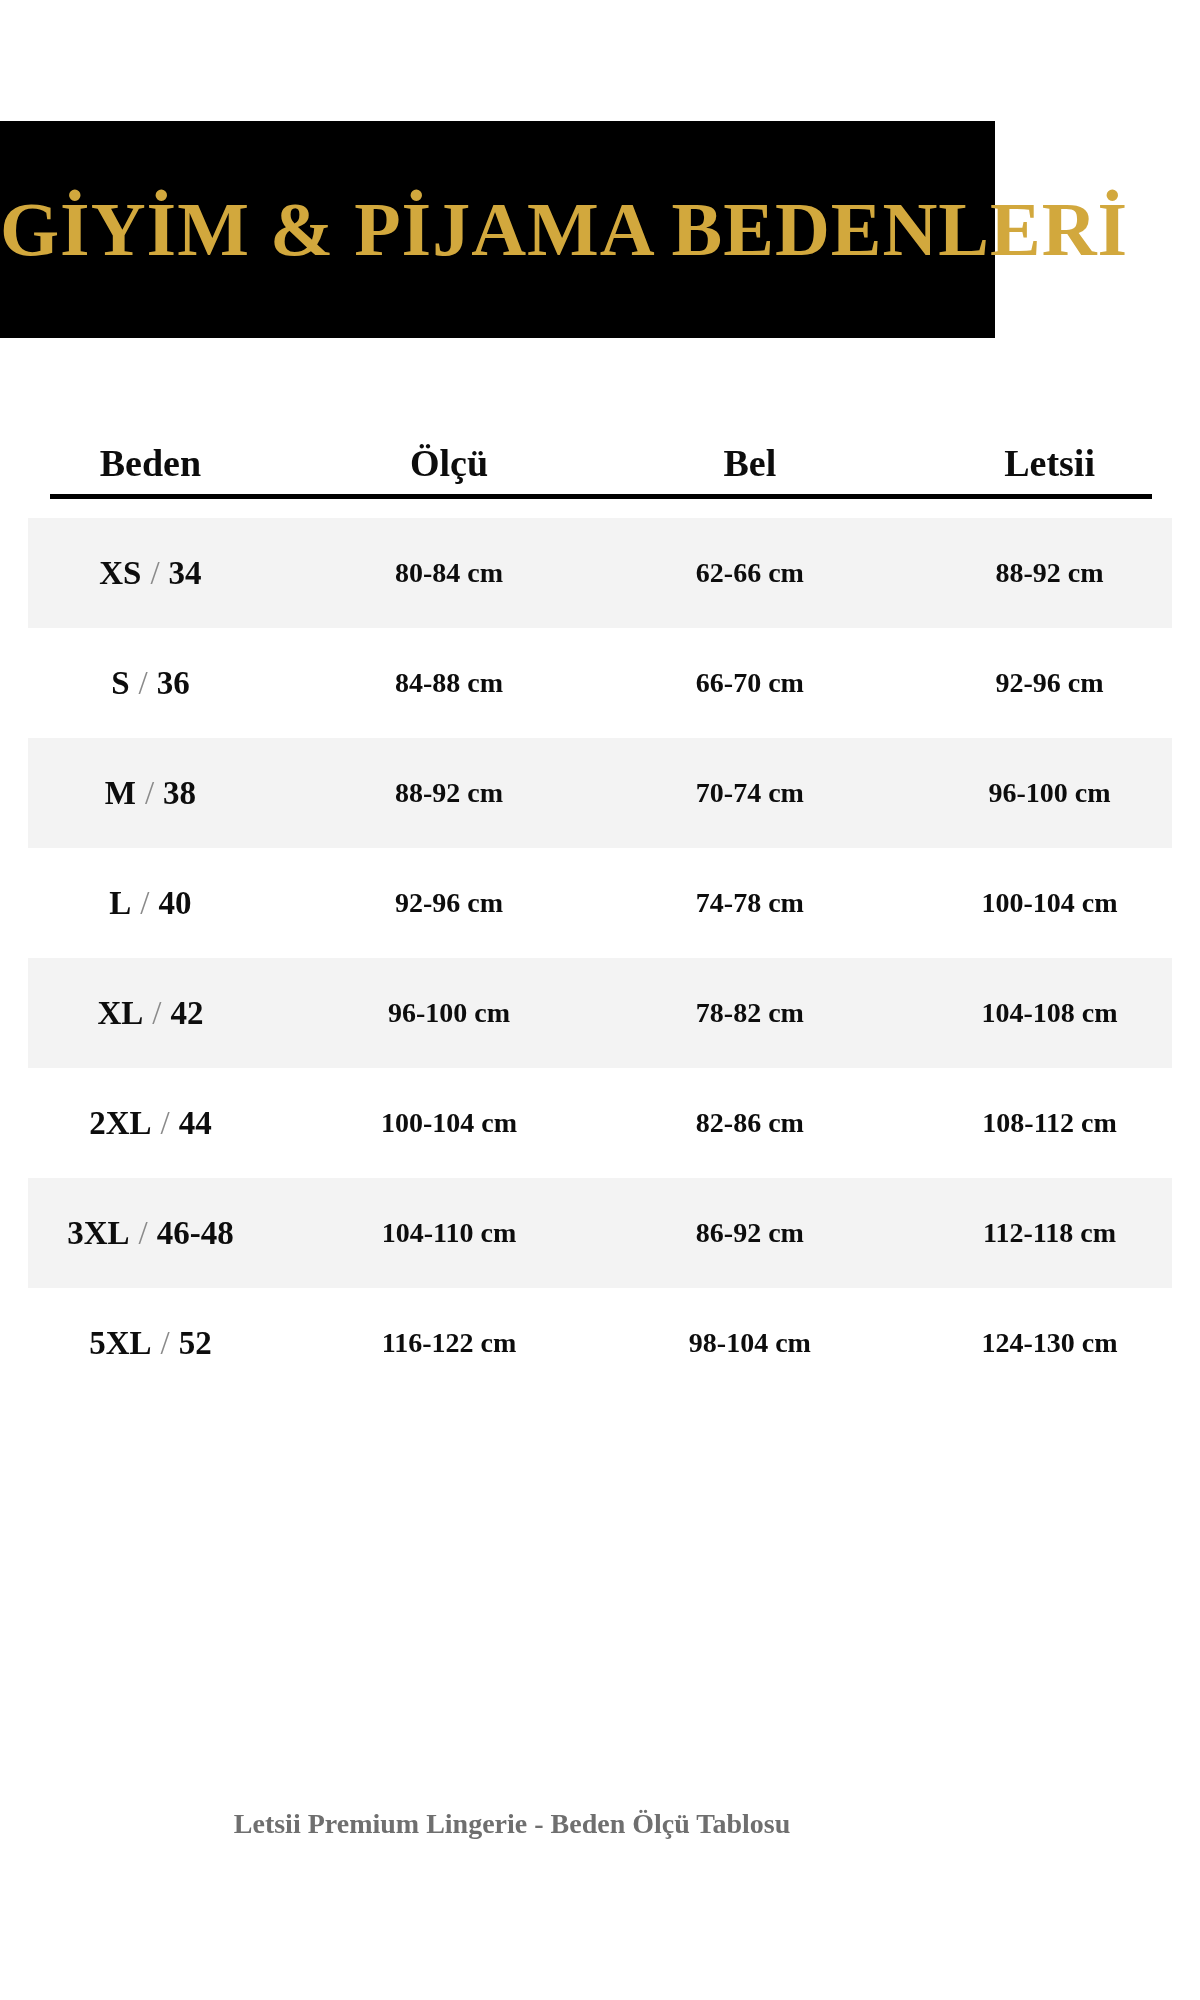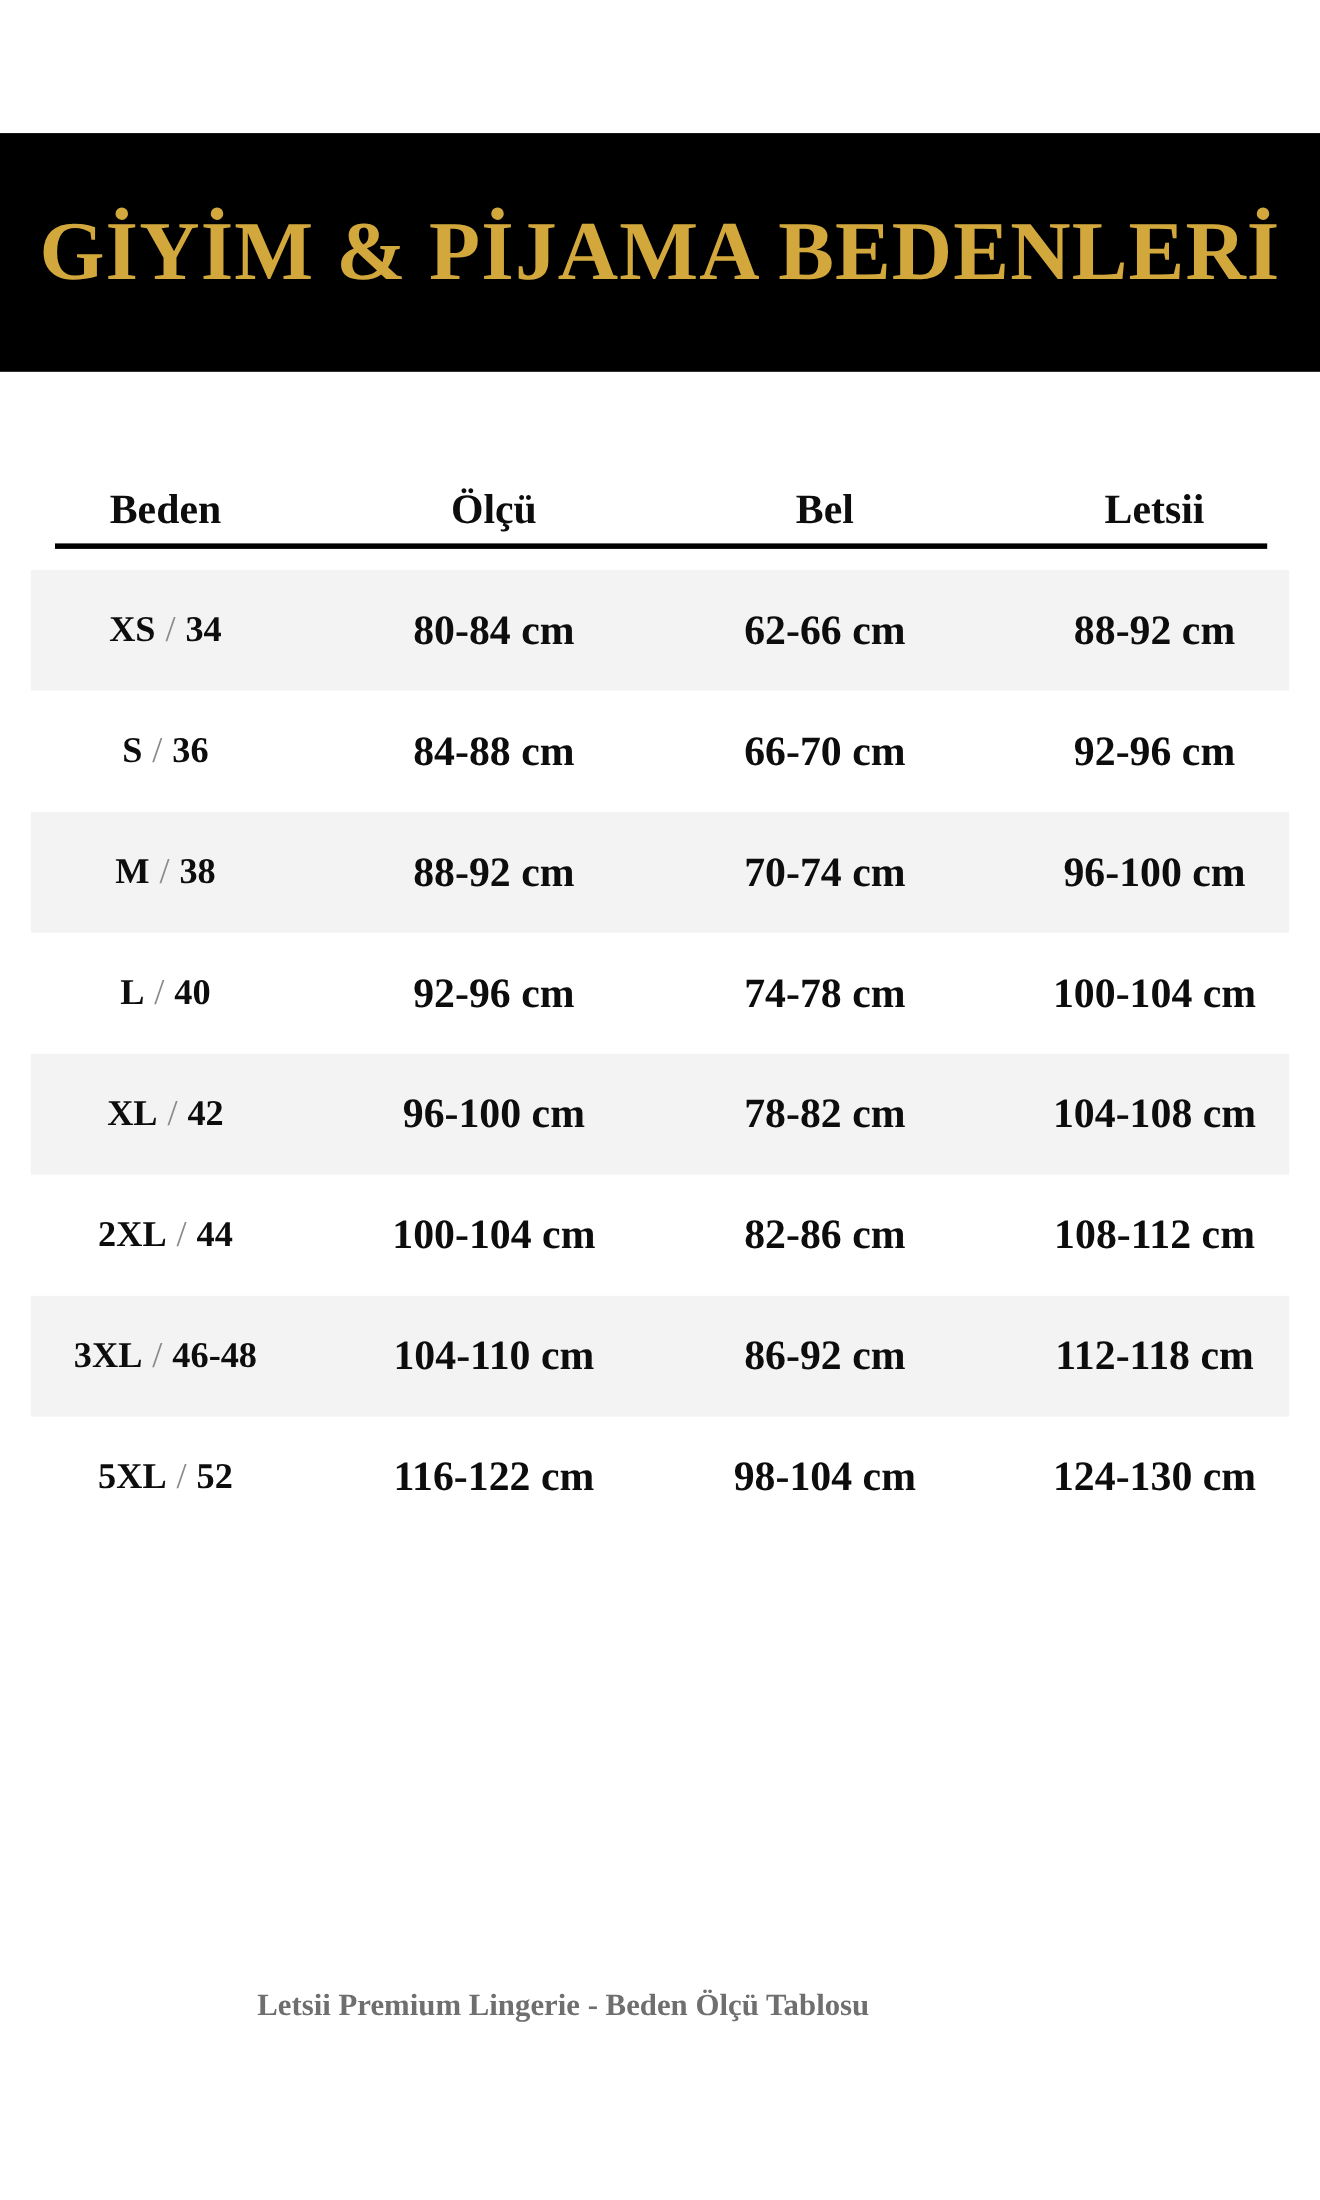--- a/index.html
+++ b/index.html
@@ -9,23 +9,23 @@
     font-family: "Liberation Serif", "DejaVu Serif", serif;
     color: #0d0d0d;
     position: relative;
     overflow: hidden;
   }
   .page { position: relative; width: 1200px; height: 2000px; }
 
   
   .banner {
     position: absolute; left: 0; top: 121px;
-    width: 1200px; height: 217px;
+    width: 995px; height: 217px;
     background: #000000;
-    display: flex; align-items: center; justify-content: center;
+    display: flex; align-items: center; 
   }
   .banner-title {
     color: #d2a83d;
     font-size: 76px;
     font-weight: bold;
     letter-spacing: 1px;
     white-space: nowrap;
     text-align: center;
   }
 
@@ -59,21 +59,21 @@
   .row {
     position: relative;
     width: 1144px; height: 110px;
   }
   .row:nth-child(odd) { background: #f3f3f3; }
   .row:nth-child(even) { background: #ffffff; }
 
   .cell {
     position: absolute; top: 50%;
     transform: translate(-50%, -50%);
-    font-size: 38px; font-weight: bold;
+    font-size: 28px; font-weight: bold;
     white-space: nowrap;
   }
   .cell.size { font-size: 33px; }
   .slash {
     font-weight: normal;
     color: #8a8a8a;
     margin: 0 9px;
   }
 
   

